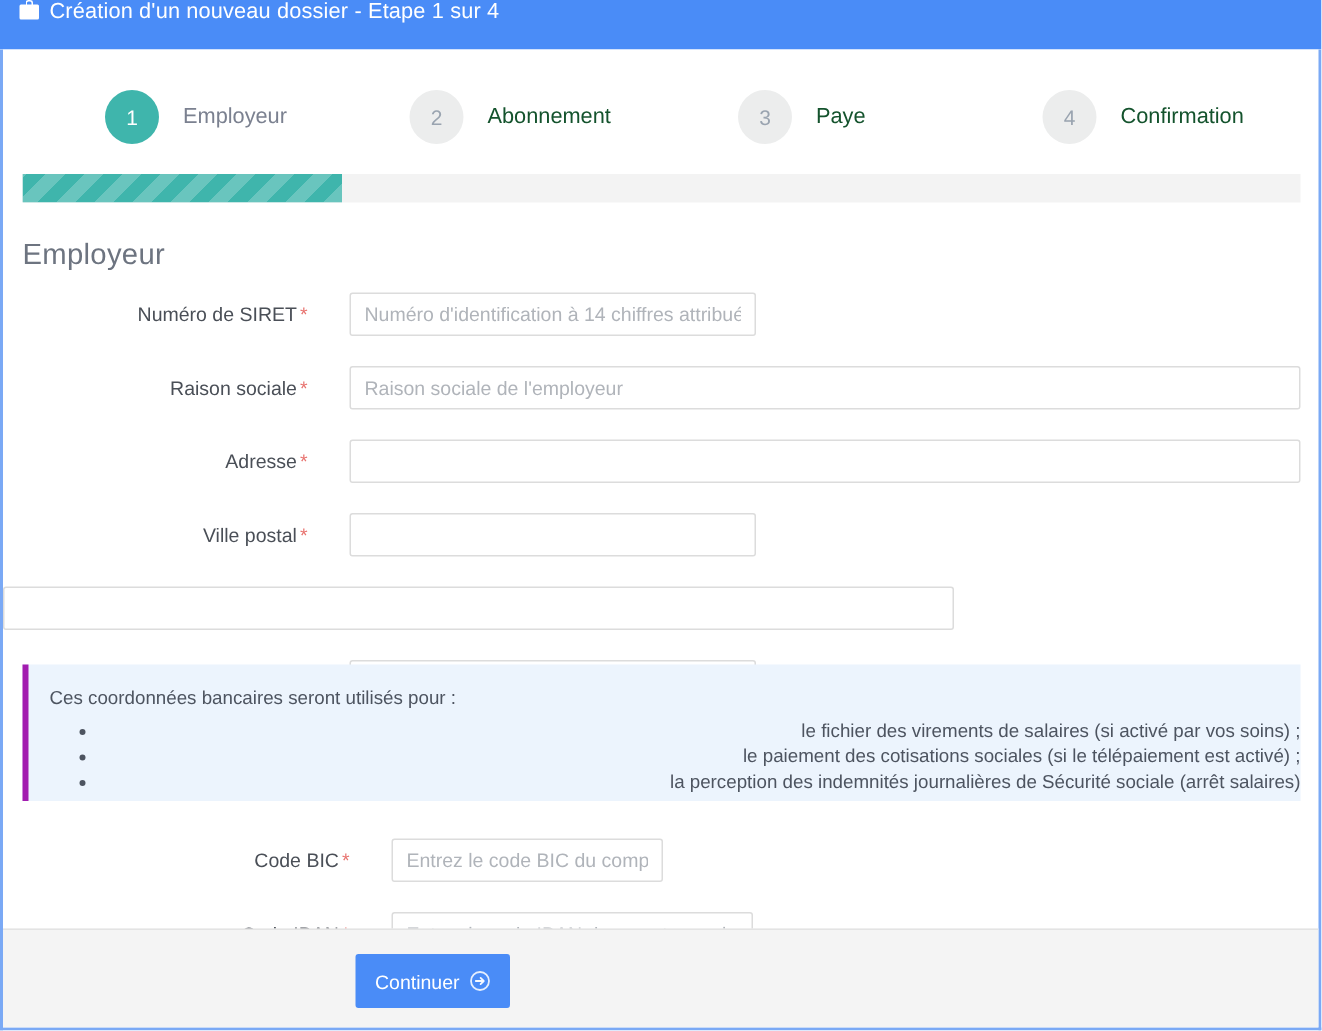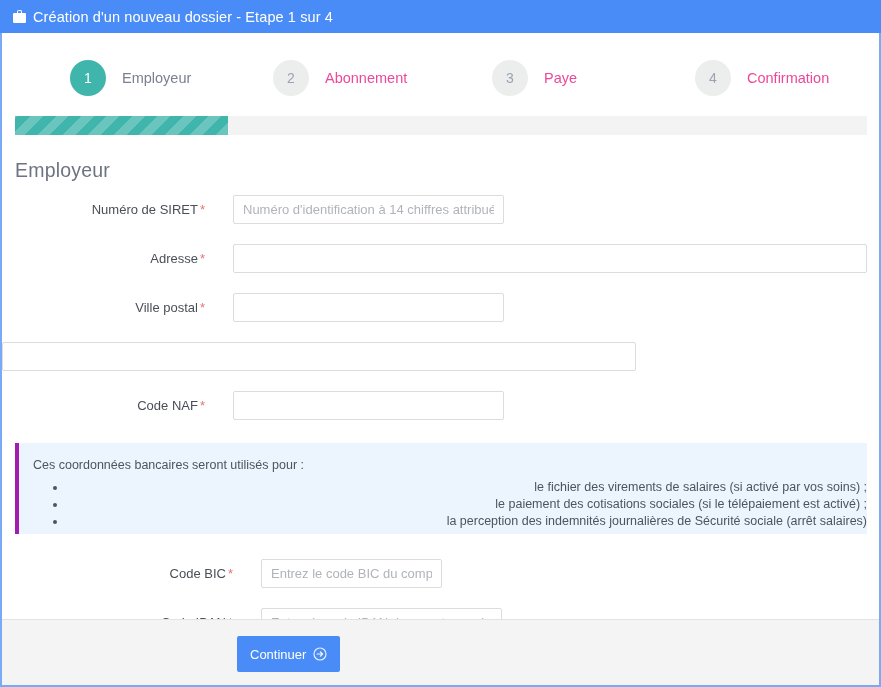--- a/index.html
+++ b/index.html
@@ -25,21 +25,21 @@
 
   
   .titlebar {
     position: absolute;
     left: 0; top: 0;
     width: 881px;
     height: 33px;
     background: #4a8cf7;
     color: #ffffff;
     display: flex;
-    align-items: center;
+    align-items: flex-start;
     padding-left: 13px;
     box-sizing: border-box;
   }
   .titlebar-icon {
     display: inline-block;
     width: 13px;
     height: 13px;
     margin-right: 7px;
     position: relative;
     flex: 0 0 auto;
@@ -113,21 +113,21 @@
     font-size: 14px;
     flex: 0 0 auto;
   }
   .step.active .step-circle {
     background: #3fb5ac;
     color: #ffffff;
   }
   .step-label {
     margin-left: 16px;
     font-size: 14.5px;
-    color: #ec4899;
+    color: #14532d;
     white-space: nowrap;
   }
   .step.active .step-label {
     color: #7b8190;
   }
 
   
   .progress-track {
     position: absolute;
     left: 13px;
@@ -322,20 +322,24 @@
 
     <h2 class="section-title">Employeur</h2>
 
     <div class="form">
 
       <div class="form-row">
         <div class="form-label"><span>Numéro de SIRET</span><span class="req">*</span></div>
         <input class="form-input w-short" type="text" placeholder="Numéro d'identification à 14 chiffres attribué par l'I" style="">
       </div>
 
+      <div class="form-row">
+        <div class="form-label"><span>Raison sociale</span><span class="req">*</span></div>
+        <input class="form-input w-wide" type="text" placeholder="Raison sociale de l'employeur" style="">
+      </div>
 
       <div class="form-row">
         <div class="form-label"><span>Adresse</span><span class="req">*</span></div>
         <input class="form-input w-wide" type="text" placeholder="" style="">
       </div>
 
       <div class="form-row">
         <div class="form-label"><span>Ville postal</span><span class="req">*</span></div>
         <input class="form-input w-short" type="text" placeholder="" style="">
       </div>

